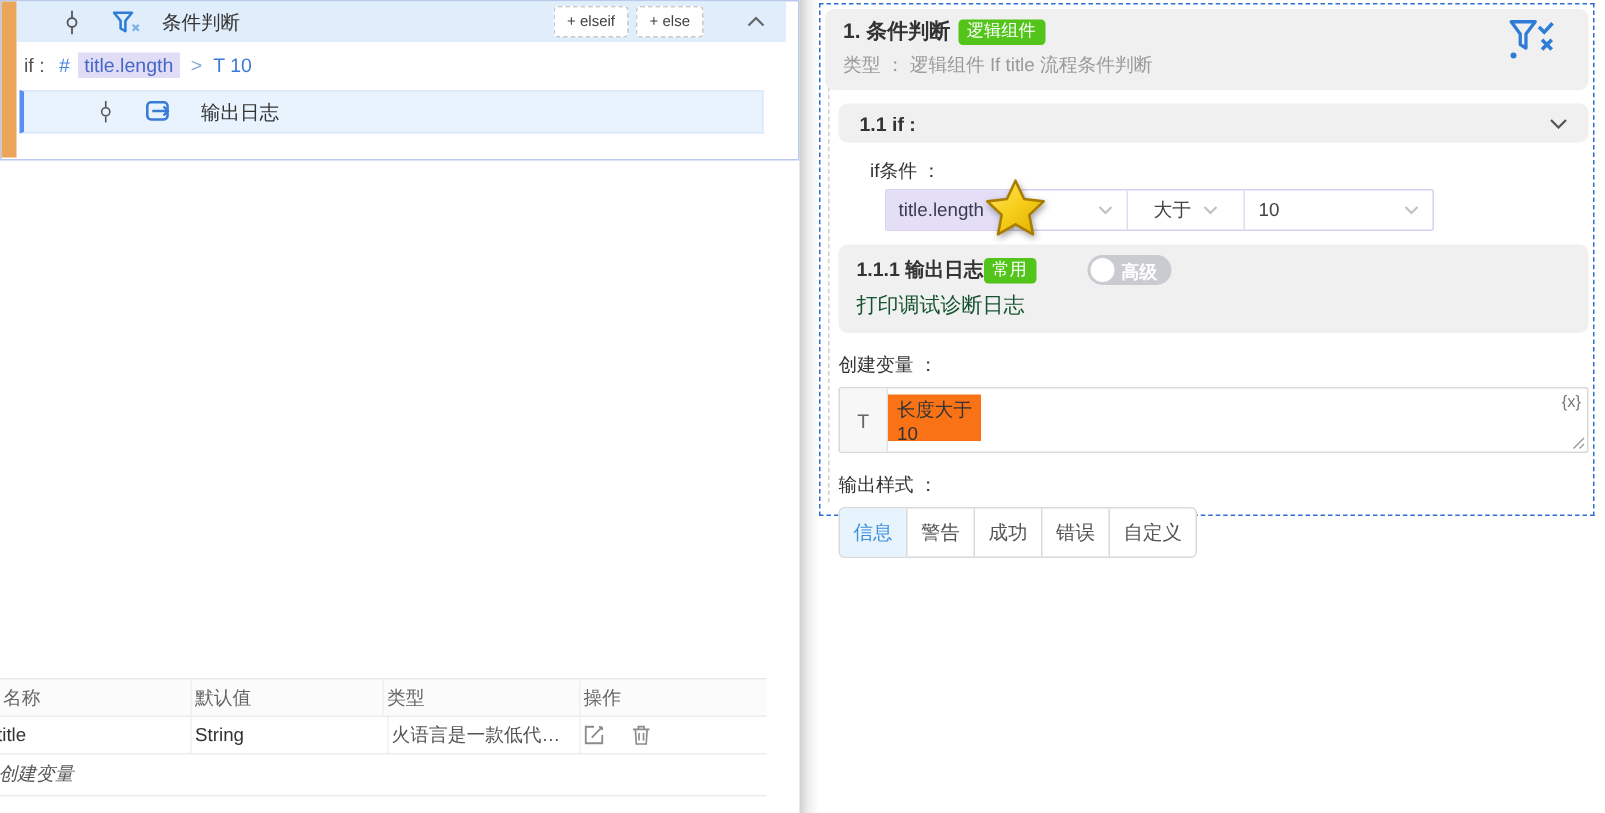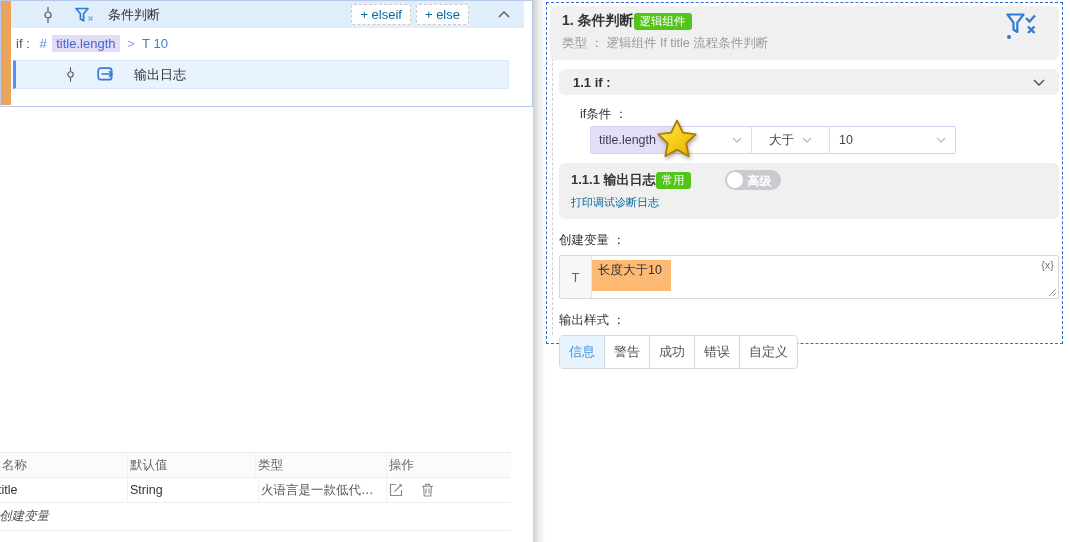--- a/index.html
+++ b/index.html
@@ -5,21 +5,21 @@
   html,body{margin:0;padding:0;background:#fff;}
   .screen{position:relative;width:1070px;height:542px;background:#fff;overflow:hidden;
           font-family:"Liberation Sans","DejaVu Sans",sans-serif;color:#333;}
   
   .flow-box{position:absolute;left:0;top:0;width:531px;height:105px;border:1px solid #b9c9ec;background:#fff;}
   .orange-strip{position:absolute;left:0;top:0;width:10px;height:104px;background:#eaa55b;}
   .flow-header{margin-left:10px;height:27px;background:#e0edfb;display:flex;align-items:center;padding-left:32px;margin-right:8px;}
   .flow-header .ttl{font-size:13px;color:#333;margin-left:14px;}
   .icon-gap{margin-left:22px;display:inline-flex;align-items:center;}
   .hbtns{margin-left:auto;display:flex;align-items:center;gap:5px;}
-  .dash-btn{border:1px dashed #c9c9c9;background:#fff;border-radius:3px;font-size:13px;color:#0369a1;
+  .dash-btn{border:1px dashed #c9c9c9;background:#fff;border-radius:3px;font-size:10px;color:#404040;
             padding:2px 8px;line-height:15px;cursor:pointer;font-family:inherit;}
   .collapse{margin:0 14px 0 24px;display:inline-flex;}
   .if-row{margin-left:10px;padding:8px 0 7px 5px;font-size:13px;background:#fff;white-space:nowrap;}
   .if-row .kw{color:#555;}
   .if-row .hash{color:#4a86e8;margin:0 2px 0 6px;}
   .if-row .hl{background:#e2ddf6;color:#4468c8;padding:1px 4px;}
   .if-row .op{color:#8aa8d8;margin:0 4px;}
   .if-row .tv{color:#3a7bd5;}
   .flow-node{margin:2px 23px 0 12px;height:27px;background:#e9f3fd;border:1px solid #d9e7f8;border-left:3px solid #5a8ef5;
              display:flex;align-items:center;padding-left:50px;cursor:pointer;}
@@ -36,21 +36,21 @@
   .vcreate{height:27px;display:flex;align-items:center;border-bottom:1px solid #ededed;color:#555;
            font-style:italic;padding-left:1px;cursor:pointer;}
   .vcreate span{margin-left:-2px;}
   
   .splitter{position:absolute;left:533px;top:0;width:12px;height:542px;
             background:linear-gradient(90deg,#cfcfcf 0%,#ececec 45%,#fdfdfd 100%);cursor:col-resize;}
   
   .insp{position:absolute;left:546px;top:2px;width:517px;height:342px;border:1px dashed #2e6cd6;box-sizing:border-box;}
   .guide{position:absolute;left:5px;top:50px;height:282px;border-left:1px dashed #cfcfcf;}
   .insp-header{margin:3px;background:#f0f0f0;border-radius:6px;padding:6px 12px 8px;position:relative;}
-  .ih-row{display:flex;align-items:center;gap:0;}
+  .ih-row{display:flex;align-items:center;gap:5px;}
   .ih-title{font-size:14px;font-weight:bold;color:#333;}
   .badge{background:#52c41a;color:#fff;font-size:11.5px;border-radius:3px;padding:1.5px 6px;line-height:14px;}
   .ih-type{margin-top:5px;font-size:12.5px;color:#9a9a9a;}
   .filter-btn{position:absolute;right:20px;top:5px;cursor:pointer;display:inline-flex;}
   .sec{margin-left:12px;margin-right:3px;}
   .if-bar{margin-top:9px;background:#f0f0f1;border-radius:6px;height:26px;display:flex;align-items:center;
           padding:0 14px;font-size:13px;font-weight:bold;color:#333;cursor:pointer;}
   .if-bar .chev{margin-left:auto;display:inline-flex;}
   .cond-label{margin:11px 0 3px 21px;font-size:12.5px;color:#333;}
   .sel-group{margin-left:31px;width:366px;height:28px;display:flex;border:1px solid #d7d0f0;border-radius:2px;
@@ -61,27 +61,27 @@
   .sg2{width:78px;border-right:1px solid #e0daf4;justify-content:center;gap:8px;color:#444;}
   .sg3{flex:1;padding:0 9px;color:#444;}
   .sg3 .chev{margin-left:auto;}
   .star{position:absolute;left:63px;top:-10px;filter:drop-shadow(1px 2px 2px rgba(0,0,0,.35));}
   .log-card{margin-top:9px;background:#f0f0f1;border-radius:6px;padding:7px 12px 9px;}
   .lc-row{display:flex;align-items:center;}
   .lc-title{font-size:13px;font-weight:bold;color:#333;}
   .toggle{margin-left:34px;width:56px;height:20px;background:#c9cbd1;border-radius:10px;position:relative;cursor:pointer;}
   .knob{position:absolute;left:2px;top:2px;width:16px;height:16px;border-radius:50%;background:#fff;}
   .tog-label{position:absolute;left:23px;top:3px;color:#fff;font-size:12px;font-weight:bold;}
-  .lc-desc{margin-top:5px;font-size:11px;color:#0369a1;}
+  .lc-desc{margin-top:5px;font-size:14px;color:#14532d;}
   .fld-label{margin-top:13px;font-size:12.5px;color:#333;}
   .input-group{margin-top:6px;display:flex;height:44px;border:1px solid #d9d9d9;border-radius:2px;background:#fff;box-sizing:border-box;}
   .addon{width:31px;background:#f7f7f7;border-right:1px solid #e3e3e3;display:flex;align-items:center;justify-content:center;
          color:#666;font-size:13px;}
   .ta{flex:1;position:relative;}
-  .seg{position:absolute;left:0;top:4px;width:79px;height:31px;background:#fdba74;font-size:12.5px;color:#333;
+  .seg{position:absolute;left:0;top:4px;width:62px;height:31px;background:#f97316;font-size:12.5px;color:#333;
        padding:2px 0 0 6px;box-sizing:border-box;}
   .varx{position:absolute;right:4px;top:3px;font-size:11px;color:#777;cursor:pointer;}
   .rsz{position:absolute;right:1px;bottom:1px;}
   .tabs{margin-top:6px;display:inline-flex;border:1px solid #d9d9d9;border-radius:4px;overflow:hidden;background:#fff;}
   .tab{padding:7px 9px;font-size:13px;color:#555;border-left:1px solid #d9d9d9;cursor:pointer;white-space:nowrap;}
   .tab:first-child{border-left:none;}
   .tab.active{background:#e7f4fe;color:#3d8fd9;}
   svg{display:block;}
 </style>
 </head>

